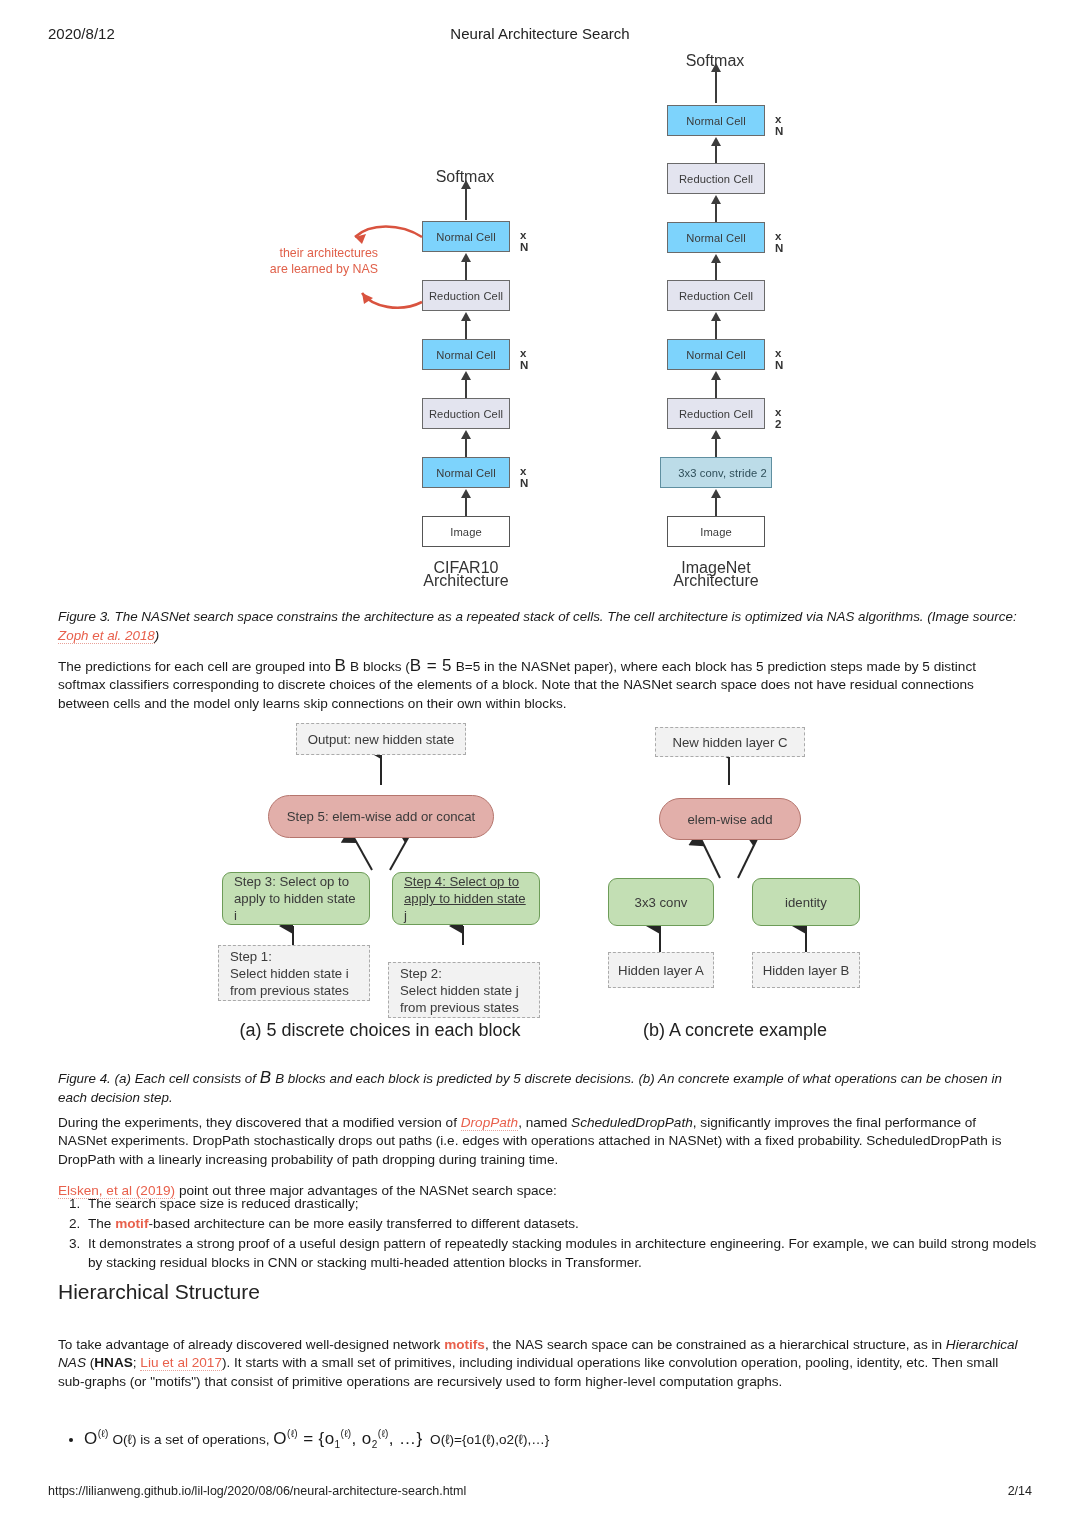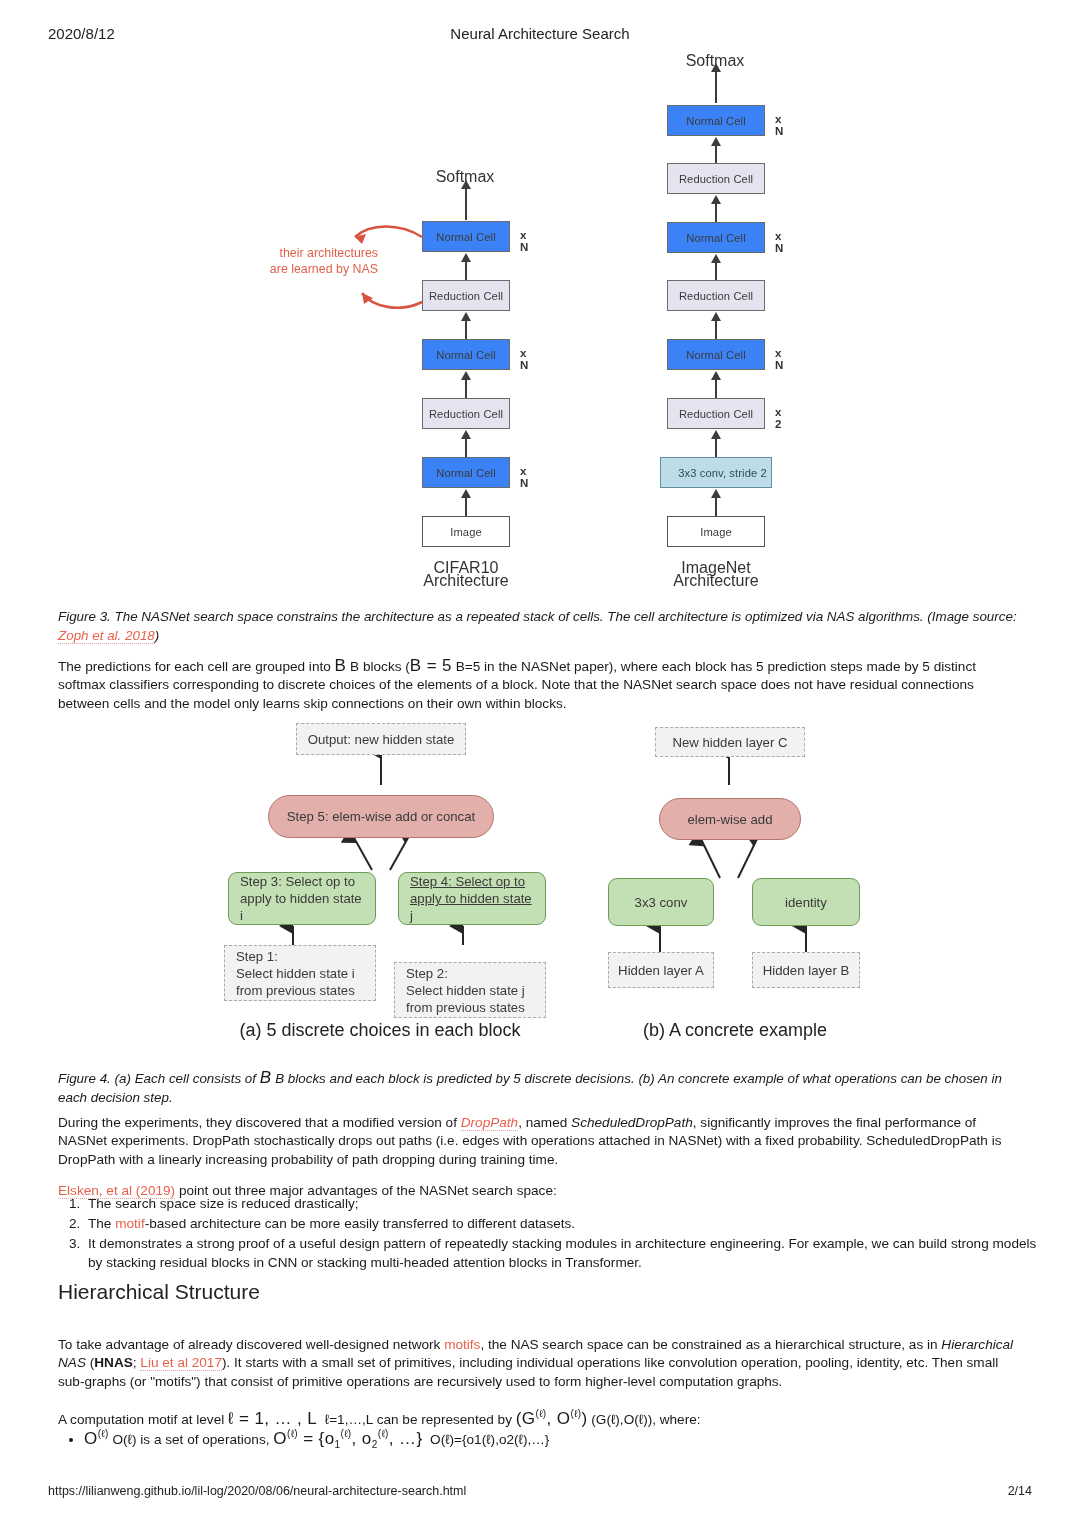--- a/index.html
+++ b/index.html
@@ -19,41 +19,41 @@
   .hdr-date{left:48px;}
   .hdr-title{left:0;width:1080px;text-align:center;}
   .ftr{position:absolute;top:1484px;font-size:12.5px;color:#222;}
   .ftr-url{left:48px;}
   .ftr-page{right:48px;}
 
   
   .txt{position:absolute;font-size:13.6px;line-height:18.4px;color:#1a1a1a;margin-top:16px;}
   .cap{font-style:italic;font-size:13.4px;line-height:18.6px;}
   .lnk{color:#e8604c;text-decoration:none;border-bottom:1px dotted #e8a199;}
-  .lnk.plain{border-bottom:none;}
+  .lnk.plain{border-bottom:none;font-weight:bold;}
   .mth{font-size:17px;letter-spacing:.4px;}
   .sub{font-size:10px;vertical-align:sub;}
   .sup{font-size:10px;vertical-align:super;}
   h2.sec{position:absolute;margin:0;font-weight:400;font-size:21px;color:#222;}
 
   ol.adv{position:absolute;margin:0;padding-left:26px;font-size:13.6px;line-height:19px;}
   ol.adv li{margin-bottom:1px;padding-left:4px;}
   ul.bul{position:absolute;margin:0;padding-left:26px;font-size:13.6px;line-height:19px;}
 
   
   .fig3{position:absolute;left:0;top:45px;width:1080px;height:525px;}
   .col{position:absolute;}
   .node{
     position:absolute;box-sizing:border-box;
     border:1px solid #555;
     font-size:11.2px;color:#3a3a3a;
     display:flex;align-items:center;justify-content:center;
     letter-spacing:.1px;
   }
-  .n-normal{background:#3b82f6;border-color:#6a6a6a;color:#3b3b3b;}
+  .n-normal{background:#7dd3fc;border-color:#6a6a6a;color:#3b3b3b;}
   .n-reduce{background:#e3e4ef;border-color:#6a6a6a;}
   .n-image{background:#ffffff;border-color:#555;}
   .n-conv{background:#bcdce8;border-color:#5f8fa0;color:#2f4f5a;}
   .mult{position:absolute;font-size:11.5px;font-weight:bold;color:#333;}
   .capsm{position:absolute;font-size:16px;color:#333;text-align:center;line-height:13px;}
   .arrow{position:absolute;width:2px;background:#3c3c3c;}
   .arrow:after{
     content:"";position:absolute;left:-4px;top:-8px;
     border-left:5px solid transparent;border-right:5px solid transparent;
     border-bottom:9px solid #3c3c3c;
@@ -61,21 +61,21 @@
   .ann{position:absolute;color:#e0604a;font-size:12.4px;line-height:16px;text-align:right;}
 
   
   .fig4{position:absolute;left:0;top:710px;width:1080px;height:330px;}
   .b{position:absolute;box-sizing:border-box;display:flex;align-items:center;
      font-size:13.2px;color:#3a3a3a;line-height:17px;}
   .b.ctr{justify-content:center;text-align:center;}
   .b-dash{background:#f2f2f2;border:1px dashed #aaa;}
   .b-green{background:#c3dfb4;border:1px solid #6d9c58;border-radius:9px;}
   .b-red{background:#e2afaa;border:1px solid #b5756d;border-radius:22px;}
-  .b-pad{padding:10px 11px;margin-left:6px;}
+  .b-pad{padding:10px 11px;}
   .svgl{position:absolute;left:0;top:0;overflow:visible;}
   .figlbl{position:absolute;font-size:18px;color:#222;text-align:center;}
 </style>
 </head>
 <body>
 
 <div class="page">
 
   <div class="hdr hdr-date">2020/8/12</div>
   <div class="hdr hdr-title">Neural Architecture Search</div>
@@ -242,23 +242,20 @@
     <li><span>The </span><a class="lnk plain" href="#">motif</a><span>-based architecture can be more easily transferred to different datasets.</span></li>
     <li><span>It demonstrates a strong proof of a useful design pattern of repeatedly stacking modules in architecture engineering. For example, we can build strong models by stacking residual blocks in CNN or stacking multi-headed attention blocks in Transformer.</span></li>
   </ol>
 
   <h2 class="sec" style="left:58px;top:1280px;">Hierarchical Structure</h2>
 
   <div class="txt" style="left:58px;top:1320px;width:960px;">
     <span>To take advantage of already discovered well-designed network </span><a class="lnk plain" href="#">motifs</a><span>, the NAS search space can be constrained as a hierarchical structure, as in </span><em>Hierarchical NAS</em><span> (</span><b>HNAS</b><span>; </span><a class="lnk" href="#">Liu et al 2017</a><span>). It starts with a small set of primitives, including individual operations like convolution operation, pooling, identity, etc. Then small sub-graphs (or "motifs") that consist of primitive operations are recursively used to form higher-level computation graphs.</span>
   </div>
 
-  <div class="txt" style="left:58px;top:1389px;width:960px;">
-    <span>A computation motif at level </span><span class="mth">ℓ = 1, … , L</span>&nbsp;&nbsp;<span>ℓ=1,…,L can be represented by </span><span class="mth"><span>(G</span><span class="sup">(ℓ)</span><span>, O</span><span class="sup">(ℓ)</span>)</span> <span>(G(ℓ),O(ℓ)), where:</span>
-  </div>
 
   <ul class="bul" style="left:58px;top:1424px;width:960px;">
     <li>
       <span class="mth"><span>O</span><span class="sup">(ℓ)</span></span><span> O(ℓ) is a set of operations, </span><span class="mth"><span>O</span><span class="sup">(ℓ)</span><span> = {o</span><span class="sub">1</span><span class="sup">(ℓ)</span>, o<span class="sub">2</span><span class="sup">(ℓ)</span><span>, …}</span></span>&nbsp;&nbsp;<span>O(ℓ)={o1(ℓ),o2(ℓ),…}</span>
     </li>
   </ul>
 
   <div class="ftr ftr-url">https://lilianweng.github.io/lil-log/2020/08/06/neural-architecture-search.html</div>
   <div class="ftr ftr-page">2/14</div>
 

